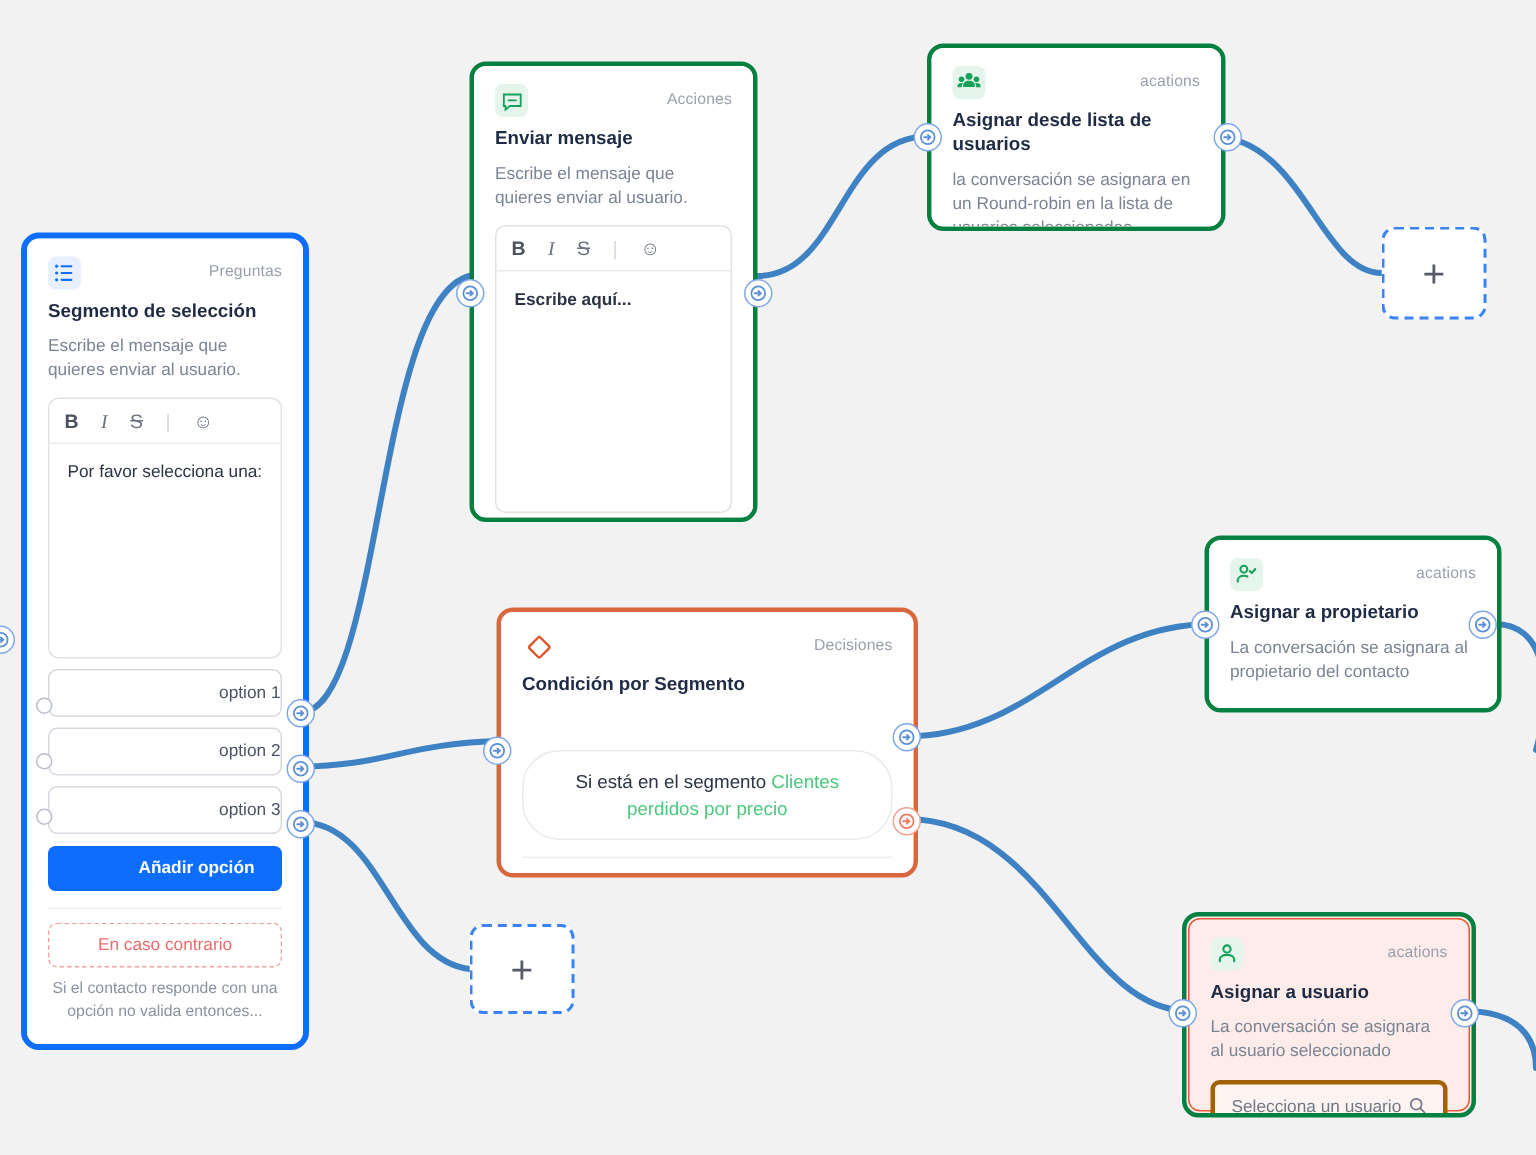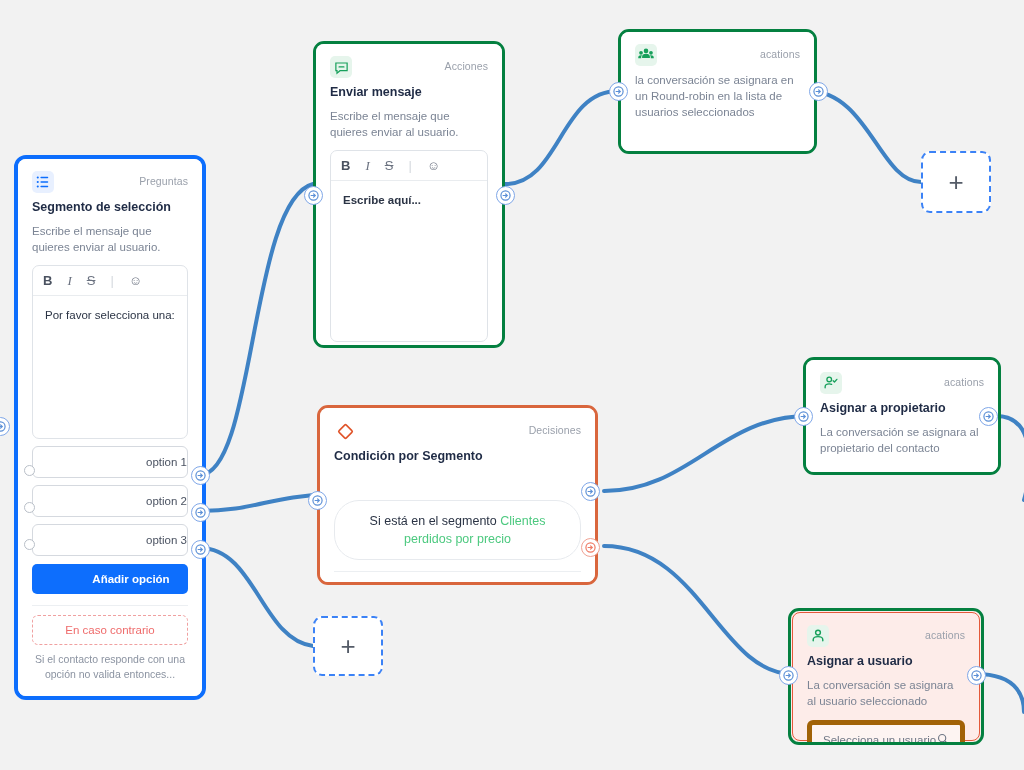--- a/index.html
+++ b/index.html
@@ -258,21 +258,21 @@
     height: 9px;
     border-radius: 50%;
     background: #ffffff;
     border: 1px solid #b9bfc8;
     z-index: 5;
   }
 
   
   .search-field {
     margin-top: 11px;
-    border: 5px solid #a16207;
+    border: 3px solid #a16207;
     border-radius: 6px;
     background: #fdf4f2;
     height: 30px;
     display: flex;
     align-items: center;
     justify-content: space-between;
     padding: 0 11px;
     font-size: 11.5px;
     color: #6f7785;
   }
@@ -455,20 +455,21 @@
                 <circle cx="3.4" cy="6.6" r="2.1"></circle>
                 <circle cx="14.6" cy="6.6" r="2.1"></circle>
                 <path d="M9 7.6c-2.7 0-4.4 1.5-4.4 3.3v1.4h8.8v-1.4c0-1.8-1.7-3.3-4.4-3.3z"></path>
                 <path d="M3.4 9.3c-1.9 0-3.1 1-3.1 2.2v1.1h3.3v-1.1c0-.8.4-1.6 1.1-2.1-.4-.1-.8-.1-1.3-.1z"></path>
                 <path d="M14.6 9.3c-.5 0-.9 0-1.3.1.7.5 1.1 1.3 1.1 2.1v1.1h3.3v-1.1c0-1.2-1.2-2.2-3.1-2.2z"></path>
               </g>
             </svg>
           </span>
           <span class="cat-label">acations</span>
         </div>
+        <div class="node-title">Asignar desde lista de usuarios</div>
         <div class="node-desc">la conversación se asignara en un Round-robin en la lista de usuarios seleccionados</div>
       </div>
     </div>
     <div class="handle" style="left:-9px; top:53px;">
       <svg width="11" height="11" viewBox="0 0 12 12">
           <g stroke="#5b8fd6" stroke-width="1.3" fill="none" stroke-linecap="round">
             <circle cx="6" cy="6" r="5"></circle>
             <path d="M3.4 6h4.4M6.1 4.3L7.9 6 6.1 7.7"></path>
           </g>
         </svg>
@@ -480,21 +481,21 @@
             <path d="M3.4 6h4.4M6.1 4.3L7.9 6 6.1 7.7"></path>
           </g>
         </svg>
     </div>
   </div>
 
   <div class="node add-node" style="left:921px; top:151px; width:70px; height:62px;">
     <span>+</span>
   </div>
 
-  <div class="node" style="left:317px; top:405px; width:281px; height:180px;">
+  <div class="node" style="left:331px; top:405px; width:281px; height:180px;">
     <div class="card orange-card" style="height:100%;">
       <div class="card-inner">
         <div class="card-head">
           <span class="icon-badge">
             <svg width="17" height="17" viewBox="0 0 18 18">
               <rect x="3.6" y="3.6" width="10.8" height="10.8" rx="1.3" transform="rotate(45 9 9)" fill="none" stroke="#e0542a" stroke-width="1.7"></rect>
             </svg>
           </span>
           <span class="cat-label">Decisiones</span>
         </div>

